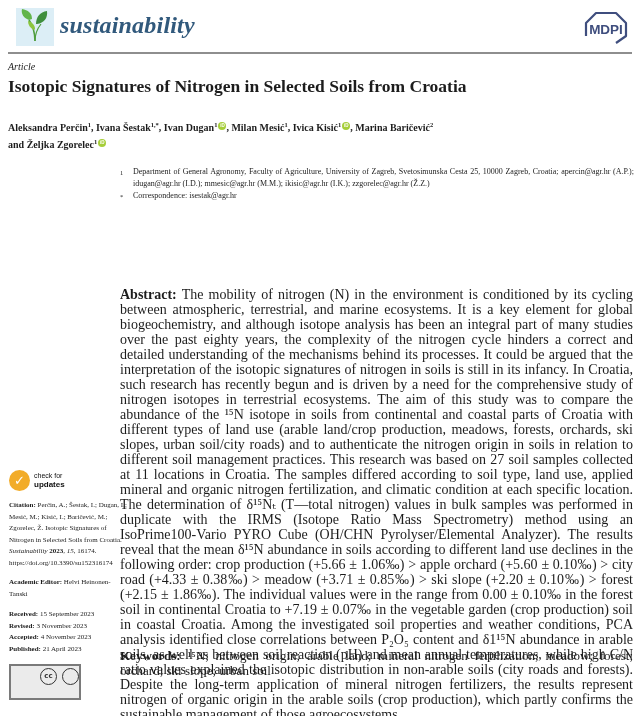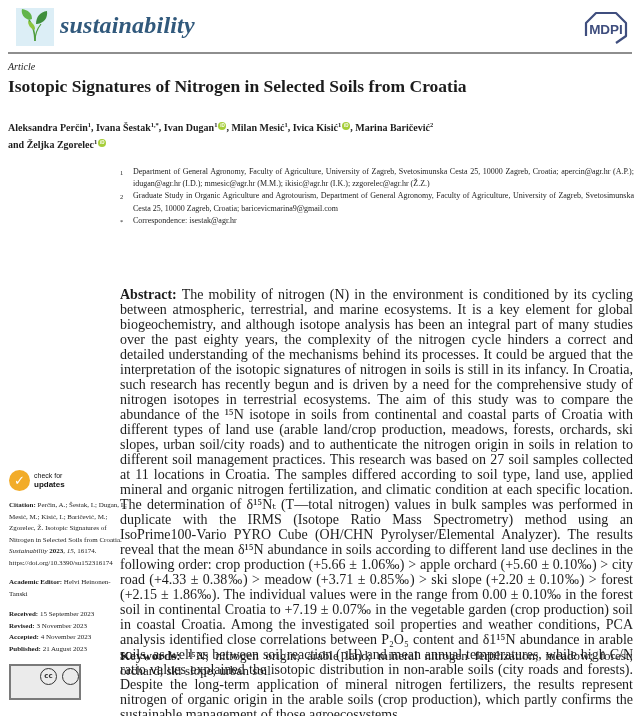--- a/index.html
+++ b/index.html
@@ -81,24 +81,20 @@
   <span><span>Aleksandra Perčin</span><sup>1</sup><span>, </span></span><span><span>Ivana Šestak</span><sup>1,*</sup><span>, </span></span><span><span>Ivan Dugan</span><sup>1</sup><span class="orcid">iD</span><span>, </span></span><span><span>Milan Mesić</span><sup>1</sup><span>, </span></span><span><span>Ivica Kisić</span><sup>1</sup><span class="orcid">iD</span><span>, </span></span><span><span>Marina Baričević</span><sup>2</sup></span><br>
   <span><span>and </span><span>Željka Zgorelec</span><sup>1</sup><span class="orcid">iD</span></span>
 </div>
 
 <div class="affils">
   <div class="affil-row">
     <span class="affil-marker">1</span>
     <span class="affil-text">Department of General Agronomy, Faculty of Agriculture, University of Zagreb, Svetosimunska Cesta 25, 10000 Zagreb, Croatia; apercin@agr.hr (A.P.); idugan@agr.hr (I.D.); mmesic@agr.hr (M.M.); ikisic@agr.hr (I.K.); zzgorelec@agr.hr (Ž.Z.)</span>
   </div>
   <div class="affil-row">
-    <span class="affil-marker">2</span>
-    <span class="affil-text">Graduate Study in Organic Agriculture and Agrotourism, Department of General Agronomy, Faculty of Agriculture, University of Zagreb, Svetosimunska Cesta 25, 10000 Zagreb, Croatia; baricevicmarina9@gmail.com</span>
-  </div>
-  <div class="affil-row">
     <span class="affil-marker">*</span>
     <span class="affil-text">Correspondence: isestak@agr.hr</span>
   </div>
 </div>
 
 <div class="abstract">
   <b class="lbl">Abstract:</b>
   <span>The mobility of nitrogen (N) in the environment is conditioned by its cycling between atmospheric, terrestrial, and marine ecosystems. It is a key element for global biogeochemistry, and although isotope analysis has been an integral part of many studies over the past eighty years, the complexity of the nitrogen cycle hinders a correct and detailed understanding of the mechanisms behind its processes. It could be argued that the interpretation of the isotopic signatures of nitrogen in soils is still in its infancy. In Croatia, such research has recently begun and is driven by a need for the comprehensive study of nitrogen isotopes in terrestrial ecosystems. The aim of this study was to compare the abundance of the ¹⁵N isotope in soils from continental and coastal parts of Croatia with different types of land use (arable land/crop production, meadows, forests, orchards, ski slopes, urban soil/city roads) and to authenticate the nitrogen origin in soils in relation to different soil management practices. This research was based on 27 soil samples collected at 11 locations in Croatia. The samples differed according to soil type, land use, applied mineral and organic nitrogen fertilization, and climatic condition at each specific location. The determination of δ¹⁵Nₜ (T—total nitrogen) values in bulk samples was performed in duplicate with the IRMS (Isotope Ratio Mass Spectrometry) method using an IsoPrime100-Vario PYRO Cube (OH/CHN Pyrolyser/Elemental Analyzer). The results reveal that the mean δ¹⁵N abundance in soils according to different land use declines in the following order: crop production (+5.66 ± 1.06‰) &gt; apple orchard (+5.60 ± 0.10‰) &gt; city road (+4.33 ± 0.38‰) &gt; meadow (+3.71 ± 0.85‰) &gt; ski slope (+2.20 ± 0.10‰) &gt; forest (+2.15 ± 1.86‰). The individual values were in the range from 0.00 ± 0.10‰ in the forest soil in continental Croatia to +7.19 ± 0.07‰ in the vegetable garden (crop production) soil in coastal Croatia. Among the investigated soil properties and weather conditions, PCA analysis identified close correlations between P₂O₅ content and δ1¹⁵N abundance in arable soils, as well as between soil reaction (pH) and mean annual temperatures, while high C/N ratio values explained the isotopic distribution in non-arable soils (city roads and forests). Despite the long-term application of mineral nitrogen fertilizers, the results represent nitrogen of organic origin in the arable soils (crop production), which partly confirms the sustainable management of those agroecosystems.</span>
 </div>
 
@@ -122,21 +118,21 @@
   </div>
 
   <div class="editor">
     <b class="lbl">Academic Editor:</b><span> Helvi Heinonen-Tanski</span>
   </div>
 
   <div class="dates">
     <div><b class="lbl">Received:</b><span> 15 September 2023</span></div>
     <div><b class="lbl">Revised:</b><span> 3 November 2023</span></div>
     <div><b class="lbl">Accepted:</b><span> 4 November 2023</span></div>
-    <div><b class="lbl">Published:</b><span> 21 August 2023</span></div>
+    <div><b class="lbl">Published:</b><span> 21 April 2023</span></div>
   </div>
 
   <div class="cc-badge">
     <span class="cc-circle">cc</span>
     <span class="cc-circle"></span>
   </div>
 
 </div>
 
 </body></html>

